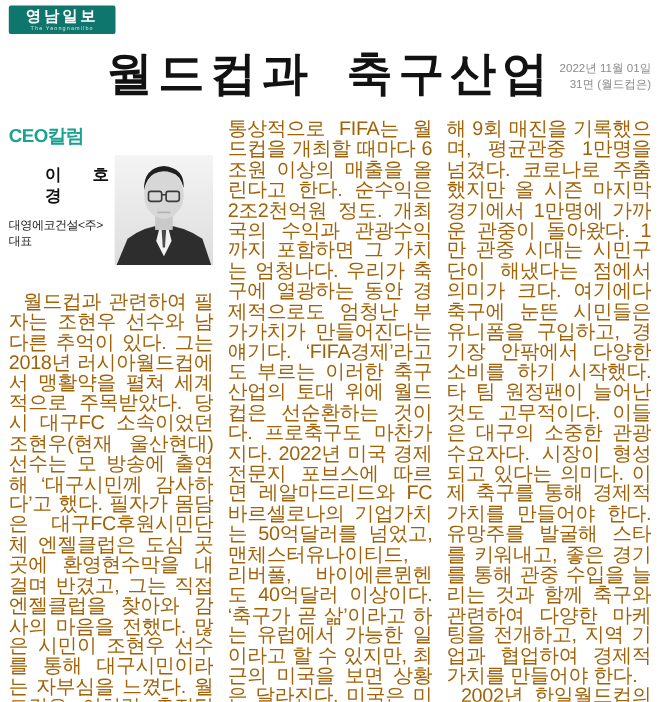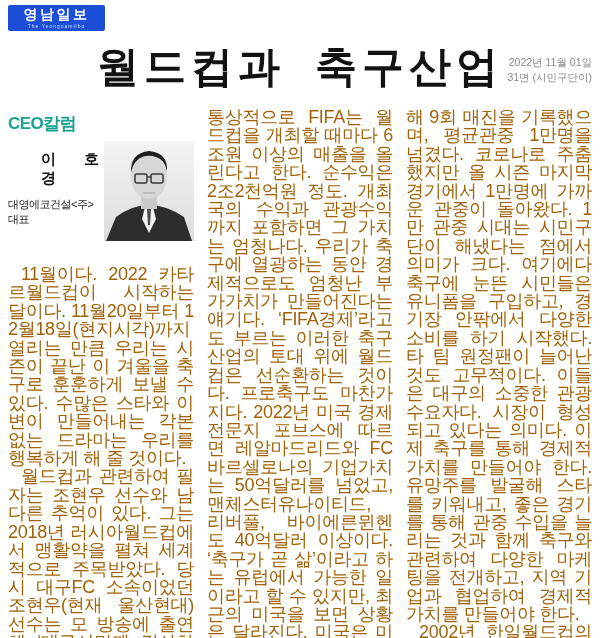--- a/index.html
+++ b/index.html
@@ -5,21 +5,21 @@
   html,body { margin:0; padding:0; }
   body {
     width:600px; height:638px; background:#ffffff; color:#1a1a1a;
     font-family:"Liberation Sans", sans-serif; overflow:hidden;
   }
   .page { box-sizing:border-box; width:600px; height:638px; padding:5px 8px 0; }
 
   
   .masthead { display:flex; justify-content:space-between; align-items:flex-start; height:30px; }
   .logo {
-    background:#1d4ed8; color:#fff; width:97px; height:26px;
+    background:#0f766e; color:#fff; width:97px; height:26px;
     display:flex; flex-direction:column; align-items:center; justify-content:center;
     border-radius:2px;
   }
   .logo-main { font-weight:bold; font-size:14px; line-height:1; letter-spacing:2.5px; }
   .logo-sub  { font-size:5px; letter-spacing:1px; margin-top:2px; opacity:.8; }
   .dateline { text-align:right; font-size:10.5px; color:#8a8a8a; line-height:1.4; padding-top:2px;margin-top:48px; }
 
   
   .headline {
     text-align:center; font-family:Liberation Mono, monospace;
@@ -50,21 +50,21 @@
 
 <div class="page">
 
   <div class="masthead">
     <div class="logo">
       <div class="logo-main">영남일보</div>
       <div class="logo-sub">The Yeongnamilbo</div>
     </div>
     <div class="dateline">
       <div>2022년 11월 01일</div>
-      <div>31면 (시민구단이)</div>
+      <div>31면 (월드컵은)</div>
     </div>
   </div>
 
   <h1 class="headline">월드컵과 축구산업</h1>
 
   <div class="cols">
 
     <div class="col">
       <div>
         <div class="category">CEO칼럼</div>
@@ -89,21 +89,20 @@
               <ellipse cx="45" cy="36" rx="18" ry="22" fill="#d7d7d7"></ellipse>
               <path d="M27,32 Q26,12 45,10 Q64,12 63,30 Q60,18 52,16 Q43,13 36,17 Q29,21 27,32 Z" fill="#1f1f1f"></path>
               <rect x="31" y="33" width="12" height="9" rx="2" fill="none" stroke="#3a3a3a" stroke-width="1.5"></rect>
               <rect x="47" y="33" width="12" height="9" rx="2" fill="none" stroke="#3a3a3a" stroke-width="1.5"></rect>
               <line x1="43" y1="36" x2="47" y2="36" stroke="#3a3a3a" stroke-width="1.5"></line>
               <line x1="39" y1="52" x2="51" y2="52" stroke="#b3b3b3" stroke-width="1.5"></line>
             </svg>
           </div>
         </div>
       </div>
-      <p class="seg indent">11월이다. 2022 카타르월드컵이 시작하는 달이다. 11월20일부터 12월18일(현지시각)까지 열리는 만큼 우리는 시즌이 끝난 이 겨울을 축구로 훈훈하게 보낼 수 있다. 수많은 스타와 이변이 만들어내는 각본 없는 드라마는 우리를 행복하게 해 줄 것이다.</p>
       <p class="seg indent">월드컵과 관련하여 필자는 조현우 선수와 남다른 추억이 있다. 그는 2018년 러시아월드컵에서 맹활약을 펼쳐 세계적으로 주목받았다. 당시 대구FC 소속이었던 조현우(현재 울산현대) 선수는 모 방송에 출연해 ‘대구시민께 감사하다’고 했다. 필자가 몸담은 대구FC후원시민단체 엔젤클럽은 도심 곳곳에 환영현수막을 내걸며 반겼고, 그는 직접 엔젤클럽을 찾아와 감사의 마음을 전했다. 많은 시민이 조현우 선수를 통해 대구시민이라는 자부심을 느꼈다. 월드컵은 이처럼 출전팀의 국민은 물론 소속 선수의 연고 지역민을 하나 되게 하는 힘이 있다.</p>
 
     </div>
 
     <div class="col">
       <p class="seg">통상적으로 FIFA는 월드컵을 개최할 때마다 6조원 이상의 매출을 올린다고 한다. 순수익은 2조2천억원 정도. 개최국의 수익과 관광수익까지 포함하면 그 가치는 엄청나다. 우리가 축구에 열광하는 동안 경제적으로도 엄청난 부가가치가 만들어진다는 얘기다. ‘FIFA경제’라고도 부르는 이러한 축구산업의 토대 위에 월드컵은 선순환하는 것이다. 프로축구도 마찬가지다. 2022년 미국 경제 전문지 포브스에 따르면 레알마드리드와 FC바르셀로나의 기업가치는 50억달러를 넘었고, 맨체스터유나이티드, 리버풀, 바이에른뮌헨도 40억달러 이상이다. ‘축구가 곧 삶’이라고 하는 유럽에서 가능한 일이라고 할 수 있지만, 최근의 미국을 보면 상황은 달라진다. 미국은 미식축구, 야구와 아이스하키, 농구의 나라다. 그럼에도 미국프로축구(Major League Soccer)의 평균관중은 최근 2만명이 넘고, 인기 구단의 경우는 5만명을 웃돈다. 빅리그가 부럽지 않다. 더구나 미국프로축구는 철저한 비즈니스 마인드로 접근하는 등 산업적으로도 꾸준히 성장하고 있다.</p>
       <p class="seg indent">국내 경우는 대구가 주목받고 있다. 한때 대구는 축구 변방이었지만, 2019년 축구전용구장(DGB대구은행파크)이 문을 열면서 달라졌다. 개장 첫</p>
     </div>
 
     <div class="col">

